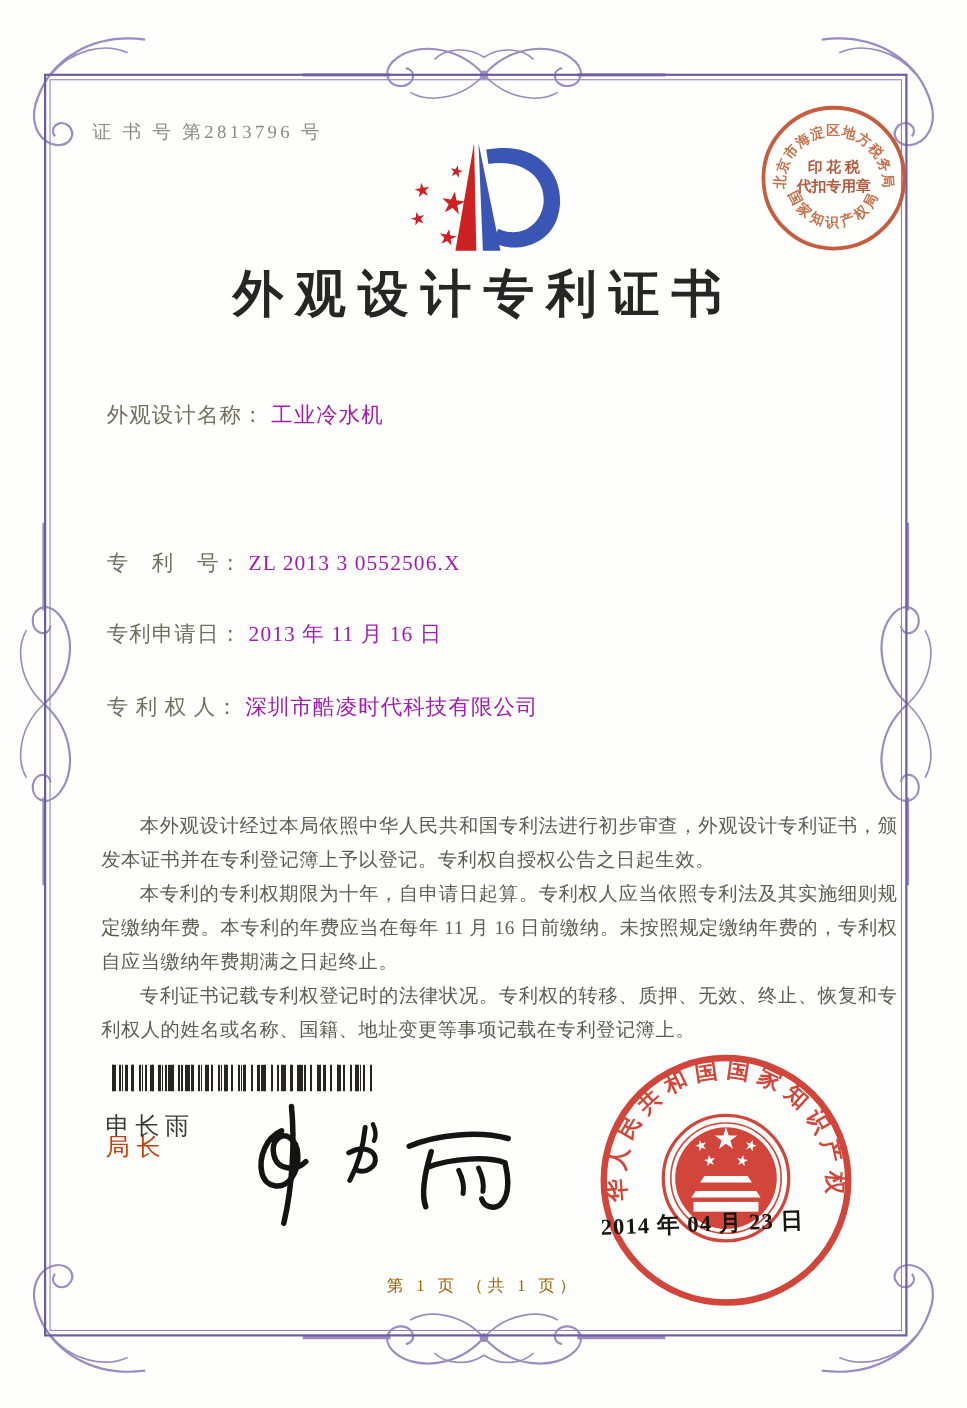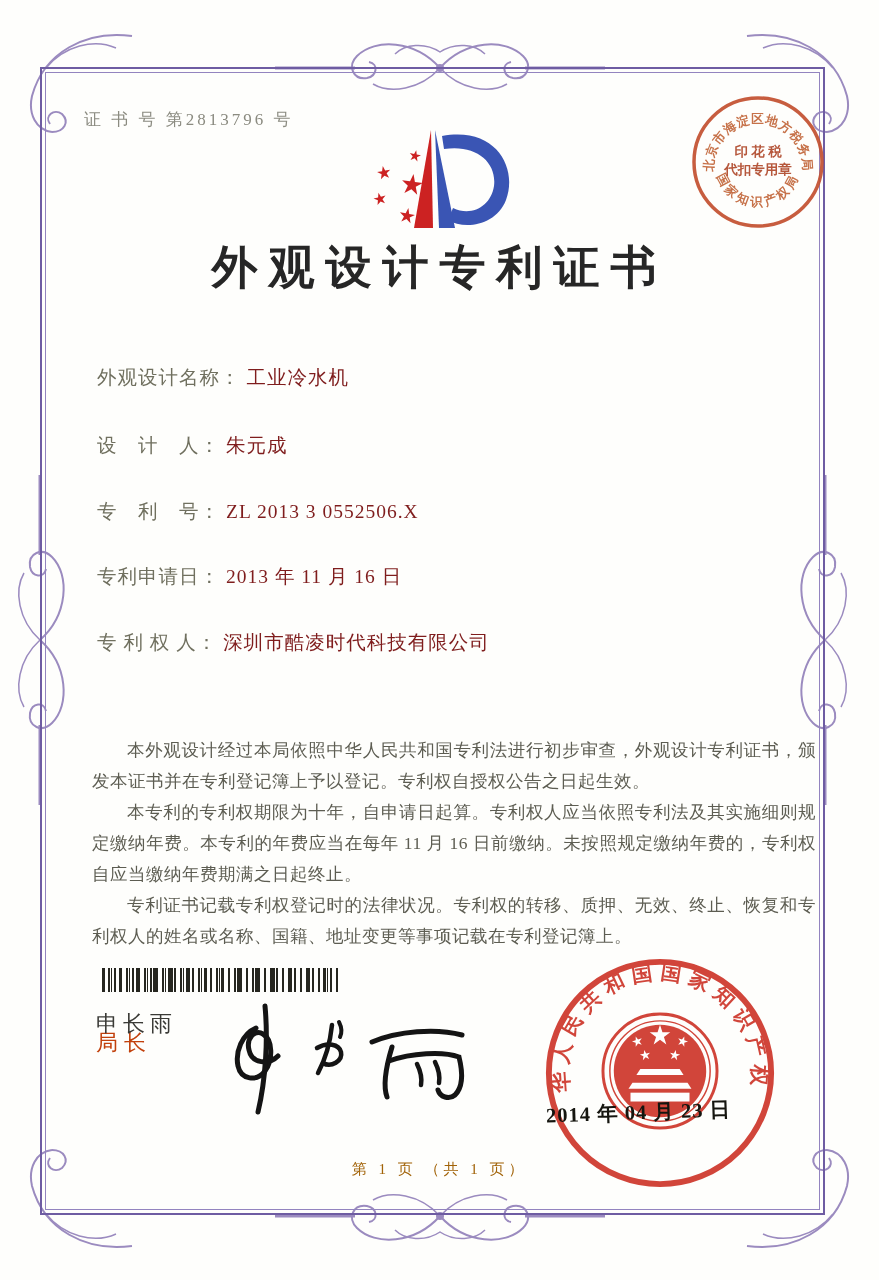--- a/index.html
+++ b/index.html
@@ -20,21 +20,21 @@
   .logo { position:absolute; left:336px; top:118px; }
 
   .stamp-tax { position:absolute; left:688px; top:92px; opacity:.92; }
 
   .title { position:absolute; left:0; top:237px; width:100%; text-align:center;
            font-size:46px; font-weight:bold; color:#262626; letter-spacing:11px; }
 
   .field { position:absolute; left:97px; font-size:19.5px; color:#70705f; letter-spacing:1px;
            white-space:nowrap; }
   .f0{top:364px}.f1{top:432px}.f2{top:498px}.f3{top:563px}.f4{top:629px}.f5{top:695px}
-  .fvalue { color:#7f1d1d; margin-left:6px;margin-top:23px; }
+  .fvalue { color:#a21caf; margin-left:6px;margin-top:23px; }
 
   .paras { position:absolute; left:92px; top:735px; width:724px; font-size:17.5px;
            line-height:31px; color:#5d5d52; text-align:justify; letter-spacing:.5px; }
   .paras p { text-indent:2em; }
 
   .barcode { position:absolute; left:102px; top:968px; width:238px; height:24px;
      background:
        repeating-linear-gradient(90deg,#26261f 0 2px,transparent 2px 6px),
        repeating-linear-gradient(90deg,#26261f 0 1px,transparent 1px 9px),
        repeating-linear-gradient(90deg,#26261f 0 3px,transparent 3px 17px); }
@@ -138,23 +138,20 @@
       <textPath href="#taxBot" startOffset="50%" text-anchor="middle">国家知识产权局</textPath>
     </text>
     <text x="70" y="64" text-anchor="middle" font-size="13.5" font-weight="bold" fill="#b04a2c">印 花 税</text>
     <text x="70" y="82" text-anchor="middle" font-size="13.5" font-weight="bold" fill="#b04a2c">代扣专用章</text>
   </svg>
 
   <h1 class="title">外观设计专利证书</h1>
 
   <div class="field f0">
     <span class="flabel">外观设计名称：</span><span class="fvalue">工业冷水机</span>
-  </div>
-  <div class="field f1">
-    <span class="flabel">设　计　人：</span><span class="fvalue">朱元成</span>
   </div>
   <div class="field f2">
     <span class="flabel">专　利　号：</span><span class="fvalue">ZL 2013 3 0552506.X</span>
   </div>
   <div class="field f3">
     <span class="flabel">专利申请日：</span><span class="fvalue">2013 年 11 月 16 日</span>
   </div>
   <div class="field f4">
     <span class="flabel">专 利 权 人：</span><span class="fvalue">深圳市酷凌时代科技有限公司</span>
   </div>

